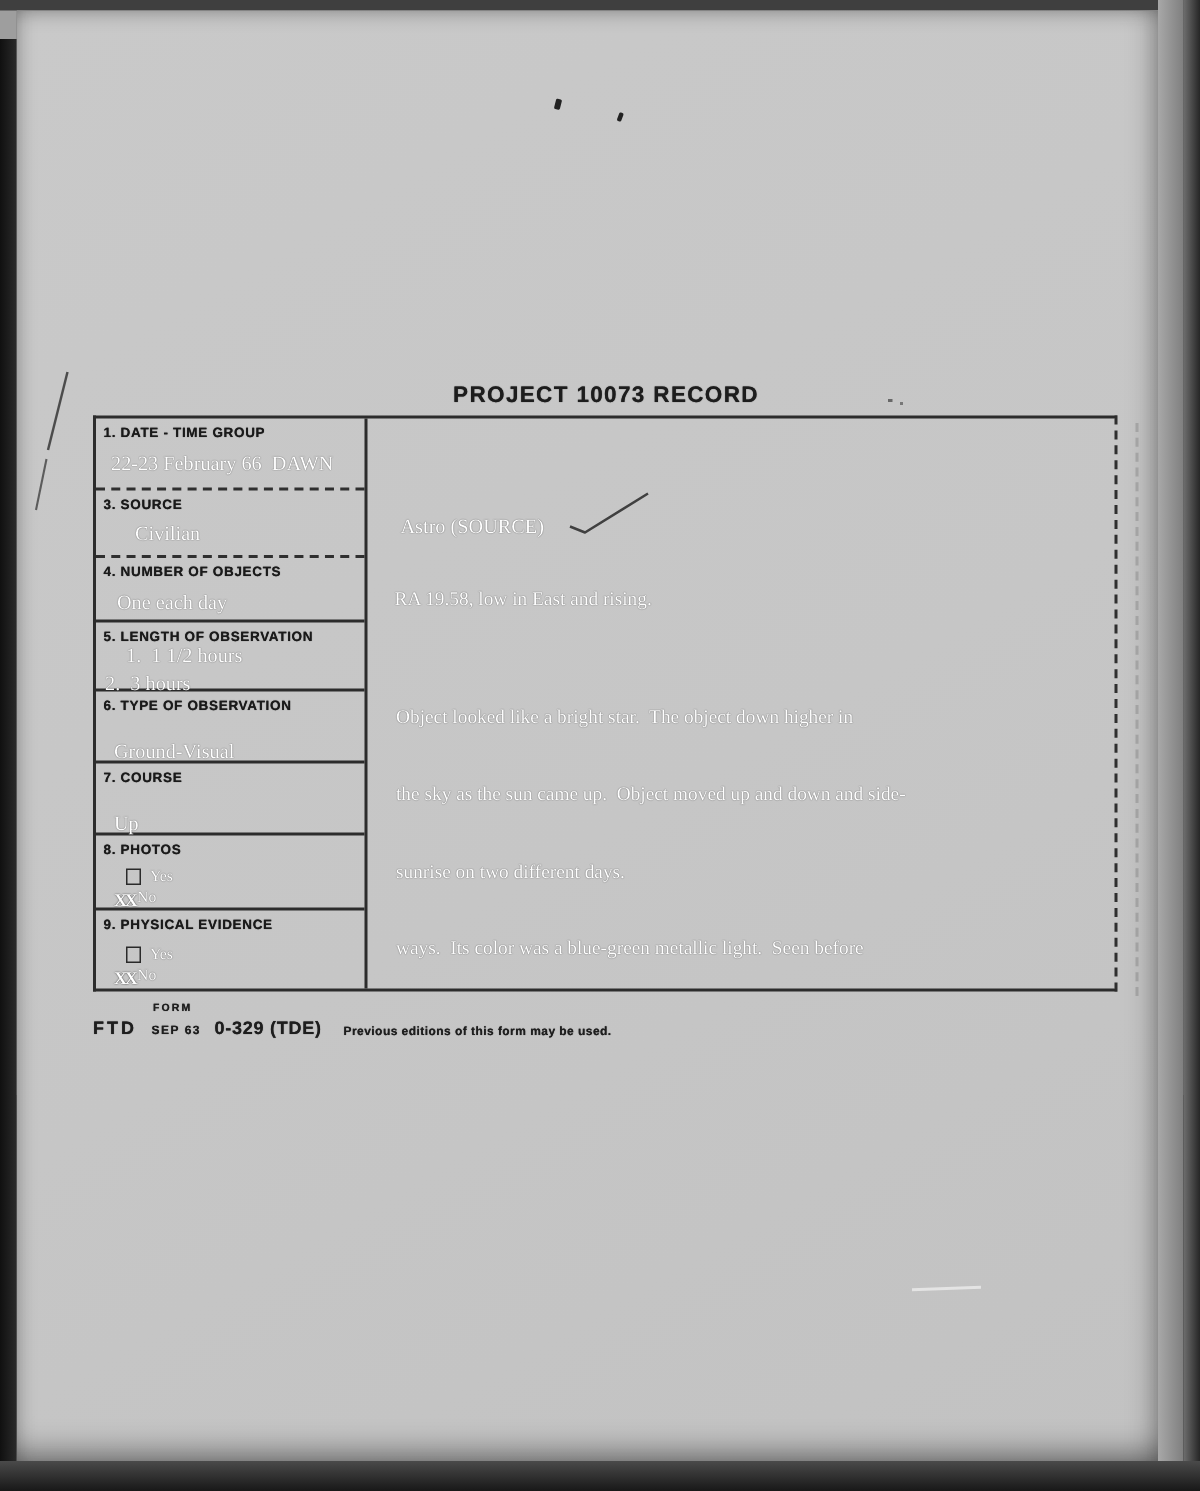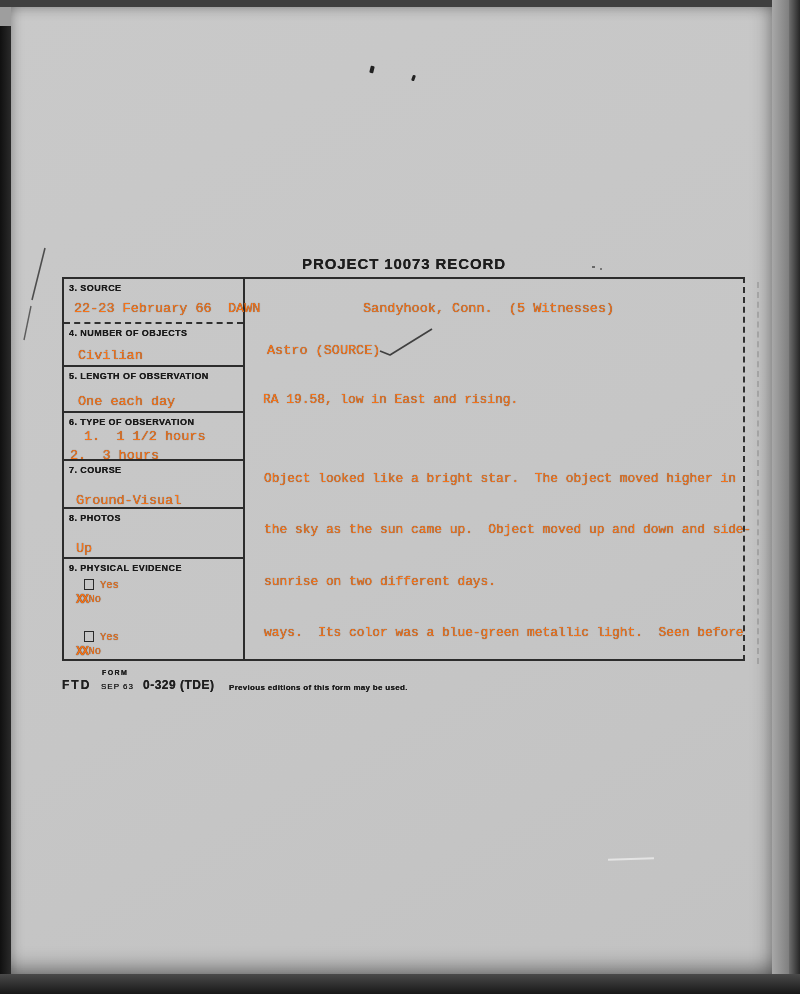--- a/index.html
+++ b/index.html
@@ -43,40 +43,40 @@
   .row{box-sizing:border-box;position:relative;}
   .row .lbl{
     padding:4px 2px 0 5px;font-size:9px;font-weight:bold;letter-spacing:.45px;
     color:#1a1a1a;text-shadow:0 0 .5px #1a1a1a;white-space:nowrap;
   }
   .bb-solid{border-bottom:2px solid #2c2c2c;}
   .bb-dash{border-bottom:2px dashed #2f2f2f;}
   
   .tv{
     position:absolute;
-    font-family:Liberation Mono, monospace;
-    font-size:13.5px;color:#f97316;white-space:pre;
+    font-family:Liberation Serif, serif;
+    font-size:13.5px;color:#ffffff;white-space:pre;
     text-shadow:0 0 .7px rgba(20,20,20,.85);
   }
   .summary-line{height:21.4px;}
   .sm{font-size:12.9px;}
   .cb-row{font-size:10.5px;display:flex;align-items:flex-start;}
   .cbx{display:inline-block;width:8px;height:9px;border:1.3px solid #2a2a2a;margin-right:6px;}
   .xmark{font-weight:bold;font-size:12px;letter-spacing:-1.5px;margin-right:1px;text-shadow:0 0 1px #111;}
   .watermark{
     position:absolute;left:281px;top:487px;
     font-family:"Liberation Sans",sans-serif;
     font-size:31px;font-weight:bold;letter-spacing:1px;
     color:rgba(122,122,122,.88);
     text-shadow:-1px -1px 0 rgba(235,235,235,.85),1px 1px 0 rgba(240,240,240,.7),0 0 3px rgba(255,255,255,.55);
   }
   .foot{position:absolute;color:#1e1e1e;text-shadow:0 0 .5px #1e1e1e;font-family:"Liberation Sans",sans-serif;}
   .foot-form{left:102px;top:669px;font-size:7px;font-weight:bold;letter-spacing:1.4px;}
   .foot-ftd{left:62px;top:678px;font-size:12px;font-weight:bold;letter-spacing:2px;}
-  .foot-date{left:101px;top:682px;font-size:8px;font-weight:normal;letter-spacing:1px;}
+  .foot-date{left:101px;top:682px;font-size:8px;font-weight:bold;letter-spacing:1px;}
   .foot-num{left:143px;top:678px;font-size:12px;font-weight:bold;letter-spacing:.5px;}
   .foot-note{left:229px;top:683px;font-size:8px;font-weight:bold;letter-spacing:.3px;}
   
   .speck{position:absolute;background:#222;}
   .speck1{left:370px;top:66px;width:4px;height:7px;transform:rotate(14deg);border-radius:1px;}
   .speck2{left:412px;top:75px;width:3px;height:6px;transform:rotate(20deg);border-radius:1px;}
   .dotA{left:592px;top:266px;width:3px;height:2px;background:rgba(40,40,40,.6);}
   .dotB{left:600px;top:268px;width:2px;height:2px;background:rgba(40,40,40,.5);}
   .scratch{position:absolute;left:608px;top:858px;width:46px;height:2px;background:rgba(255,255,255,.55);transform:rotate(-2deg);}
   .fold-line{position:absolute;left:757px;top:282px;width:0;height:382px;border-left:2px dashed rgba(70,70,70,.22);}
@@ -105,20 +105,23 @@
     <path d="M13 66 L6 100" stroke="rgba(45,45,45,.7)" stroke-width="1.4" fill="none"></path>
   </svg>
   <svg class="pen" style="left:376px;top:325px" width="62" height="34" viewBox="0 0 62 34">
     <path d="M4 26 L14 30 L56 4" stroke="rgba(40,40,40,.85)" stroke-width="1.7" fill="none" stroke-linejoin="round"></path>
   </svg>
 
   <div class="doc-title">PROJECT 10073 RECORD</div>
 
   <div class="tbl">
     <div class="col-left">
+      <div class="row bb-dash" style="height:48px">
+          <div class="lbl">1. DATE - TIME GROUP</div>
+        </div>
       <div class="row bb-dash" style="height:45px">
           <div class="lbl">3. SOURCE</div>
         </div>
       <div class="row bb-solid" style="height:43px">
           <div class="lbl">4. NUMBER OF OBJECTS</div>
         </div>
       <div class="row bb-solid" style="height:46px">
           <div class="lbl">5. LENGTH OF OBSERVATION</div>
         </div>
       <div class="row bb-solid" style="height:48px">
@@ -130,32 +133,31 @@
       <div class="row bb-solid" style="height:50px">
           <div class="lbl">8. PHOTOS</div>
         </div>
       <div class="row" style="height:52px">
           <div class="lbl">9. PHYSICAL EVIDENCE</div>
         </div>
     </div>
   </div>
 
   <div class="tv" style="left:74px;top:301px">22-23 February 66  DAWN</div>
-  <div class="tv" style="left:363px;top:301px">Sandyhook, Conn.  (5 Witnesses)</div>
-  <div class="tv" style="left:78px;top:348px">Civilian</div>
+  <div class="tv" style="left:90px;top:348px">Civilian</div>
   <div class="tv" style="left:267px;top:343px">Astro (SOURCE)</div>
   <div class="tv" style="left:78px;top:394px">One each day</div>
   <div class="tv sm" style="left:263px;top:392px">RA 19.58, low in East and rising.</div>
   <div class="tv" style="left:84px;top:429px">1.  1 1/2 hours</div>
   <div class="tv" style="left:70px;top:448px">2.  3 hours</div>
   <div class="tv" style="left:76px;top:493px">Ground-Visual</div>
   <div class="tv" style="left:76px;top:541px">Up</div>
 
   <div class="tv sm" style="left:264px;top:441px">
-    <div class="summary-line">Object looked like a bright star.  The object moved higher in</div>
+    <div class="summary-line">Object looked like a bright star.  The object down higher in</div>
     <div class="summary-line">the sky as the sun came up.  Object moved up and down and side-</div>
     <div class="summary-line">sunrise on two different days.</div>
     <div class="summary-line">ways.  Its color was a blue-green metallic light.  Seen before</div>
   </div>
 
   <div class="tv cb-row" style="left:84px;top:579px">
     <span class="cbx"></span><span>Yes</span>
   </div>
   <div class="tv cb-row" style="left:76px;top:593px">
     <span class="xmark">XX</span><span>No</span>

